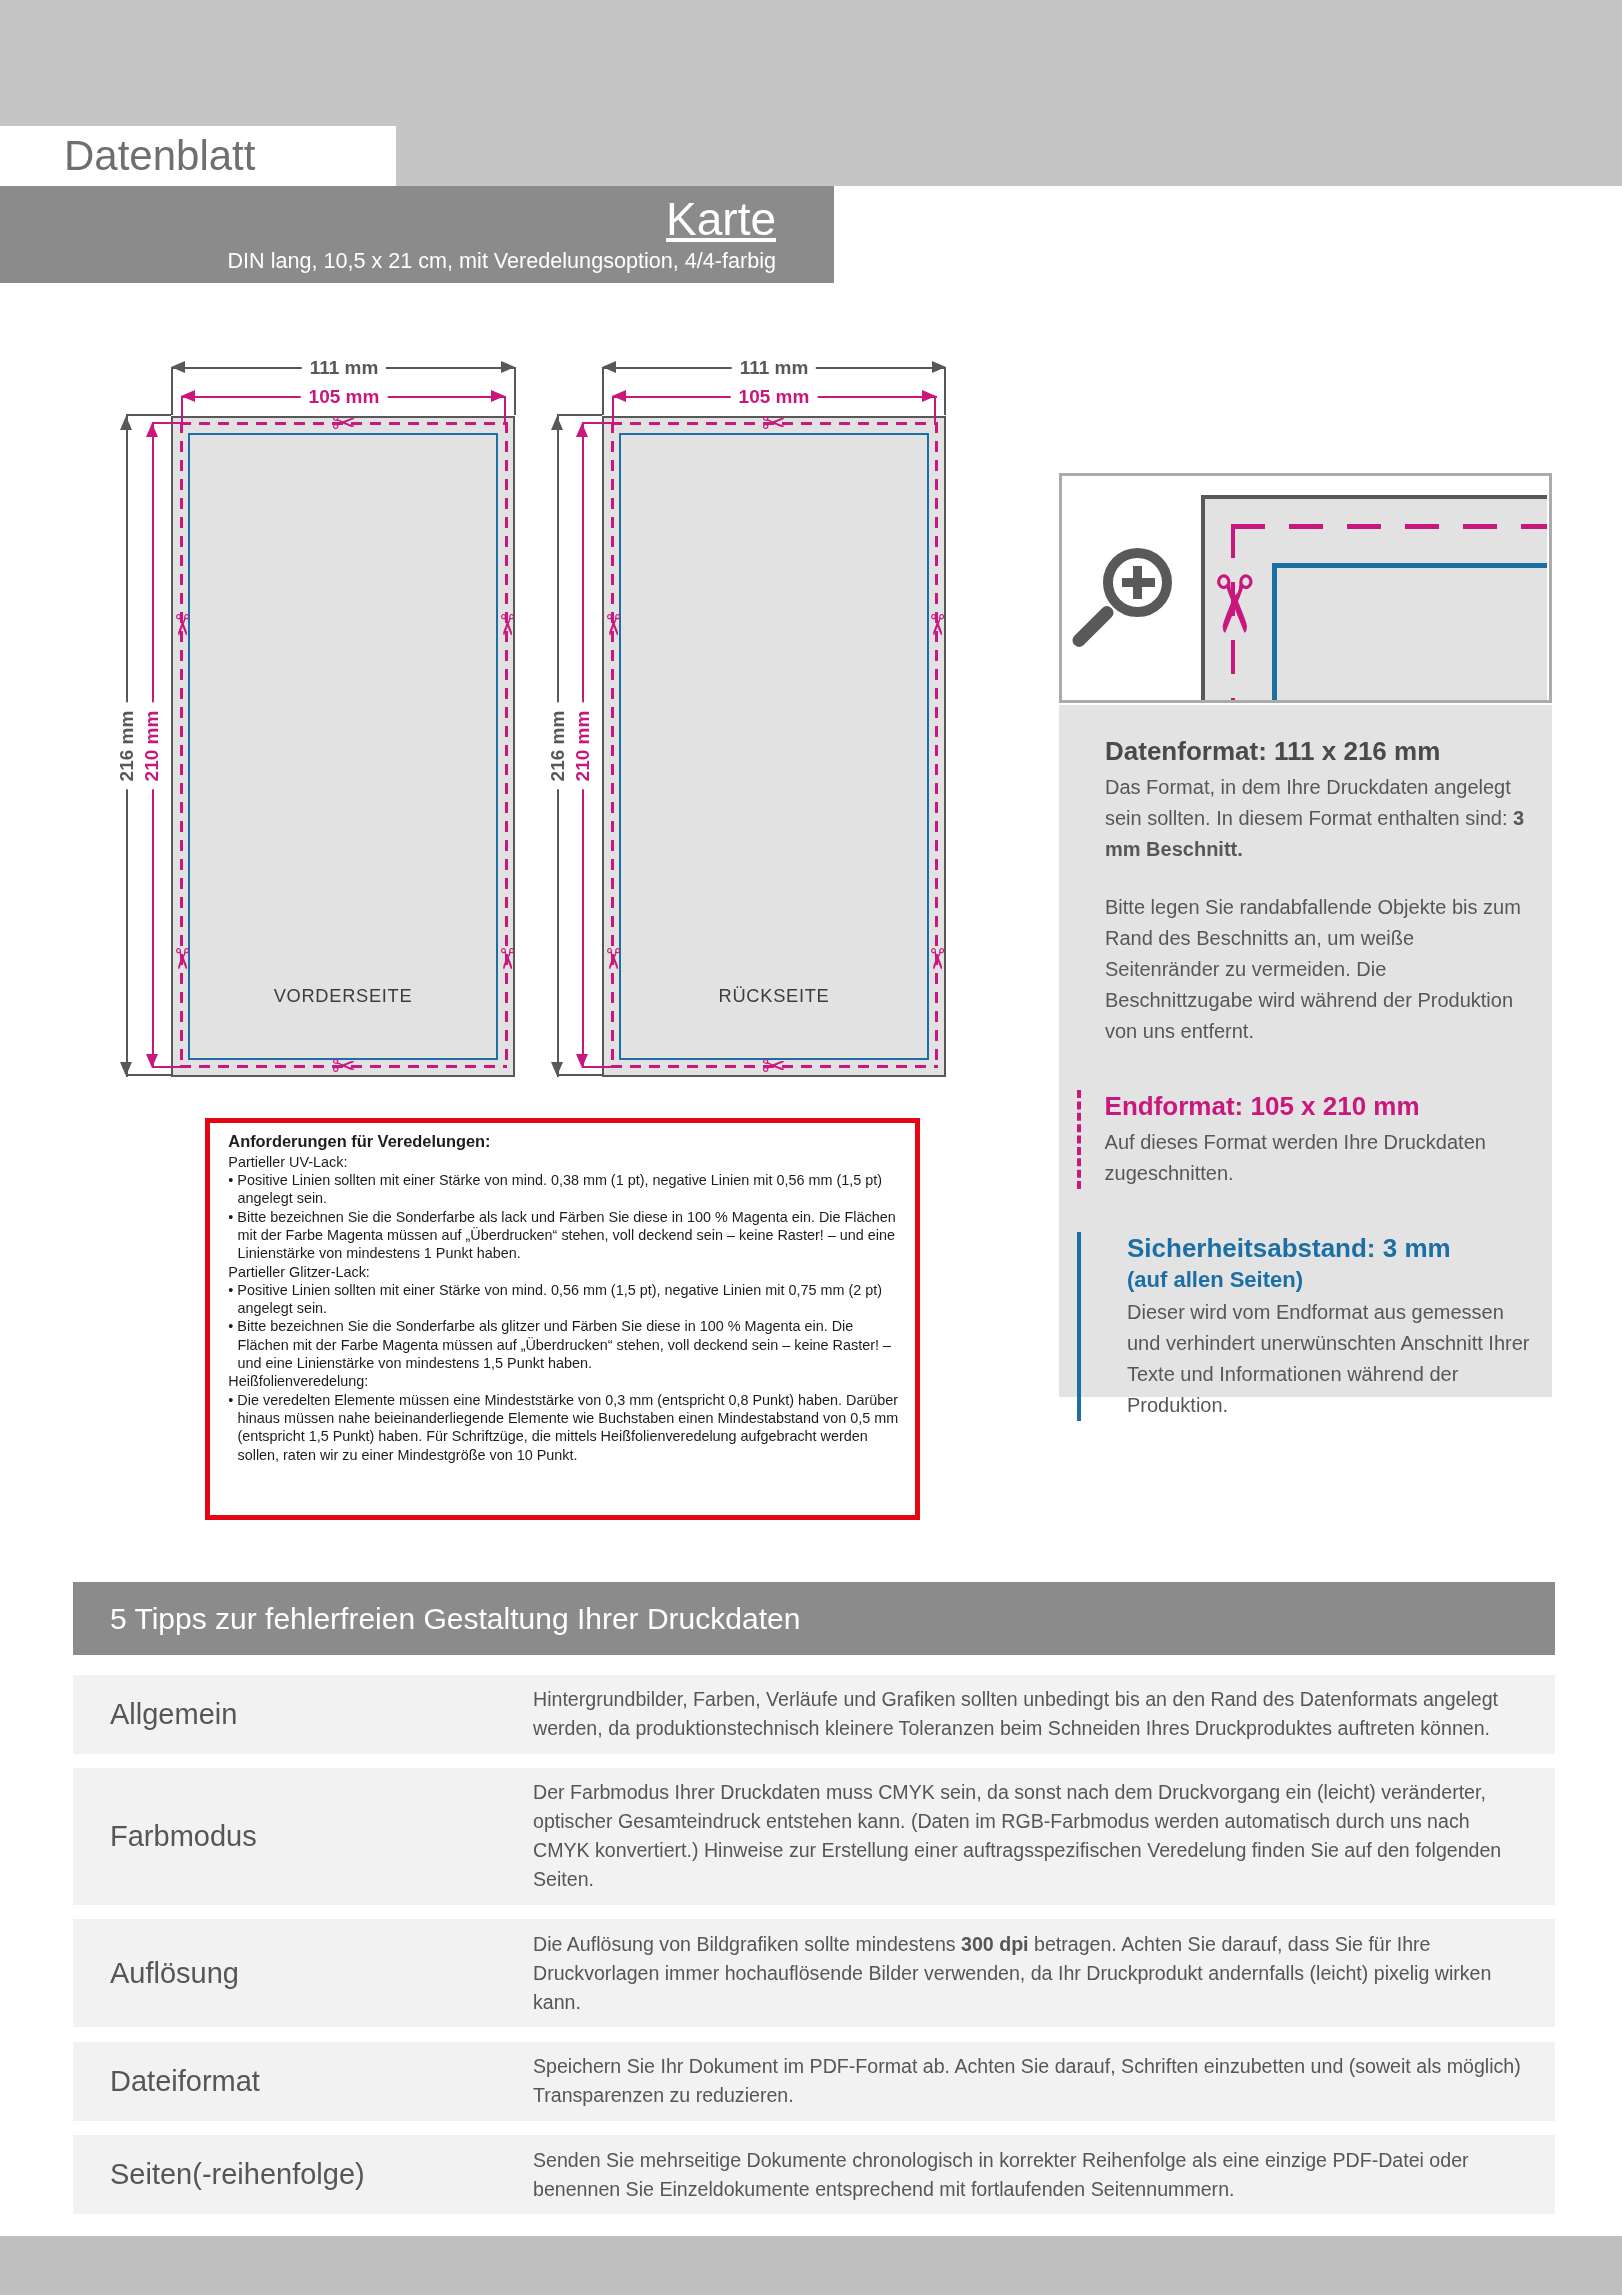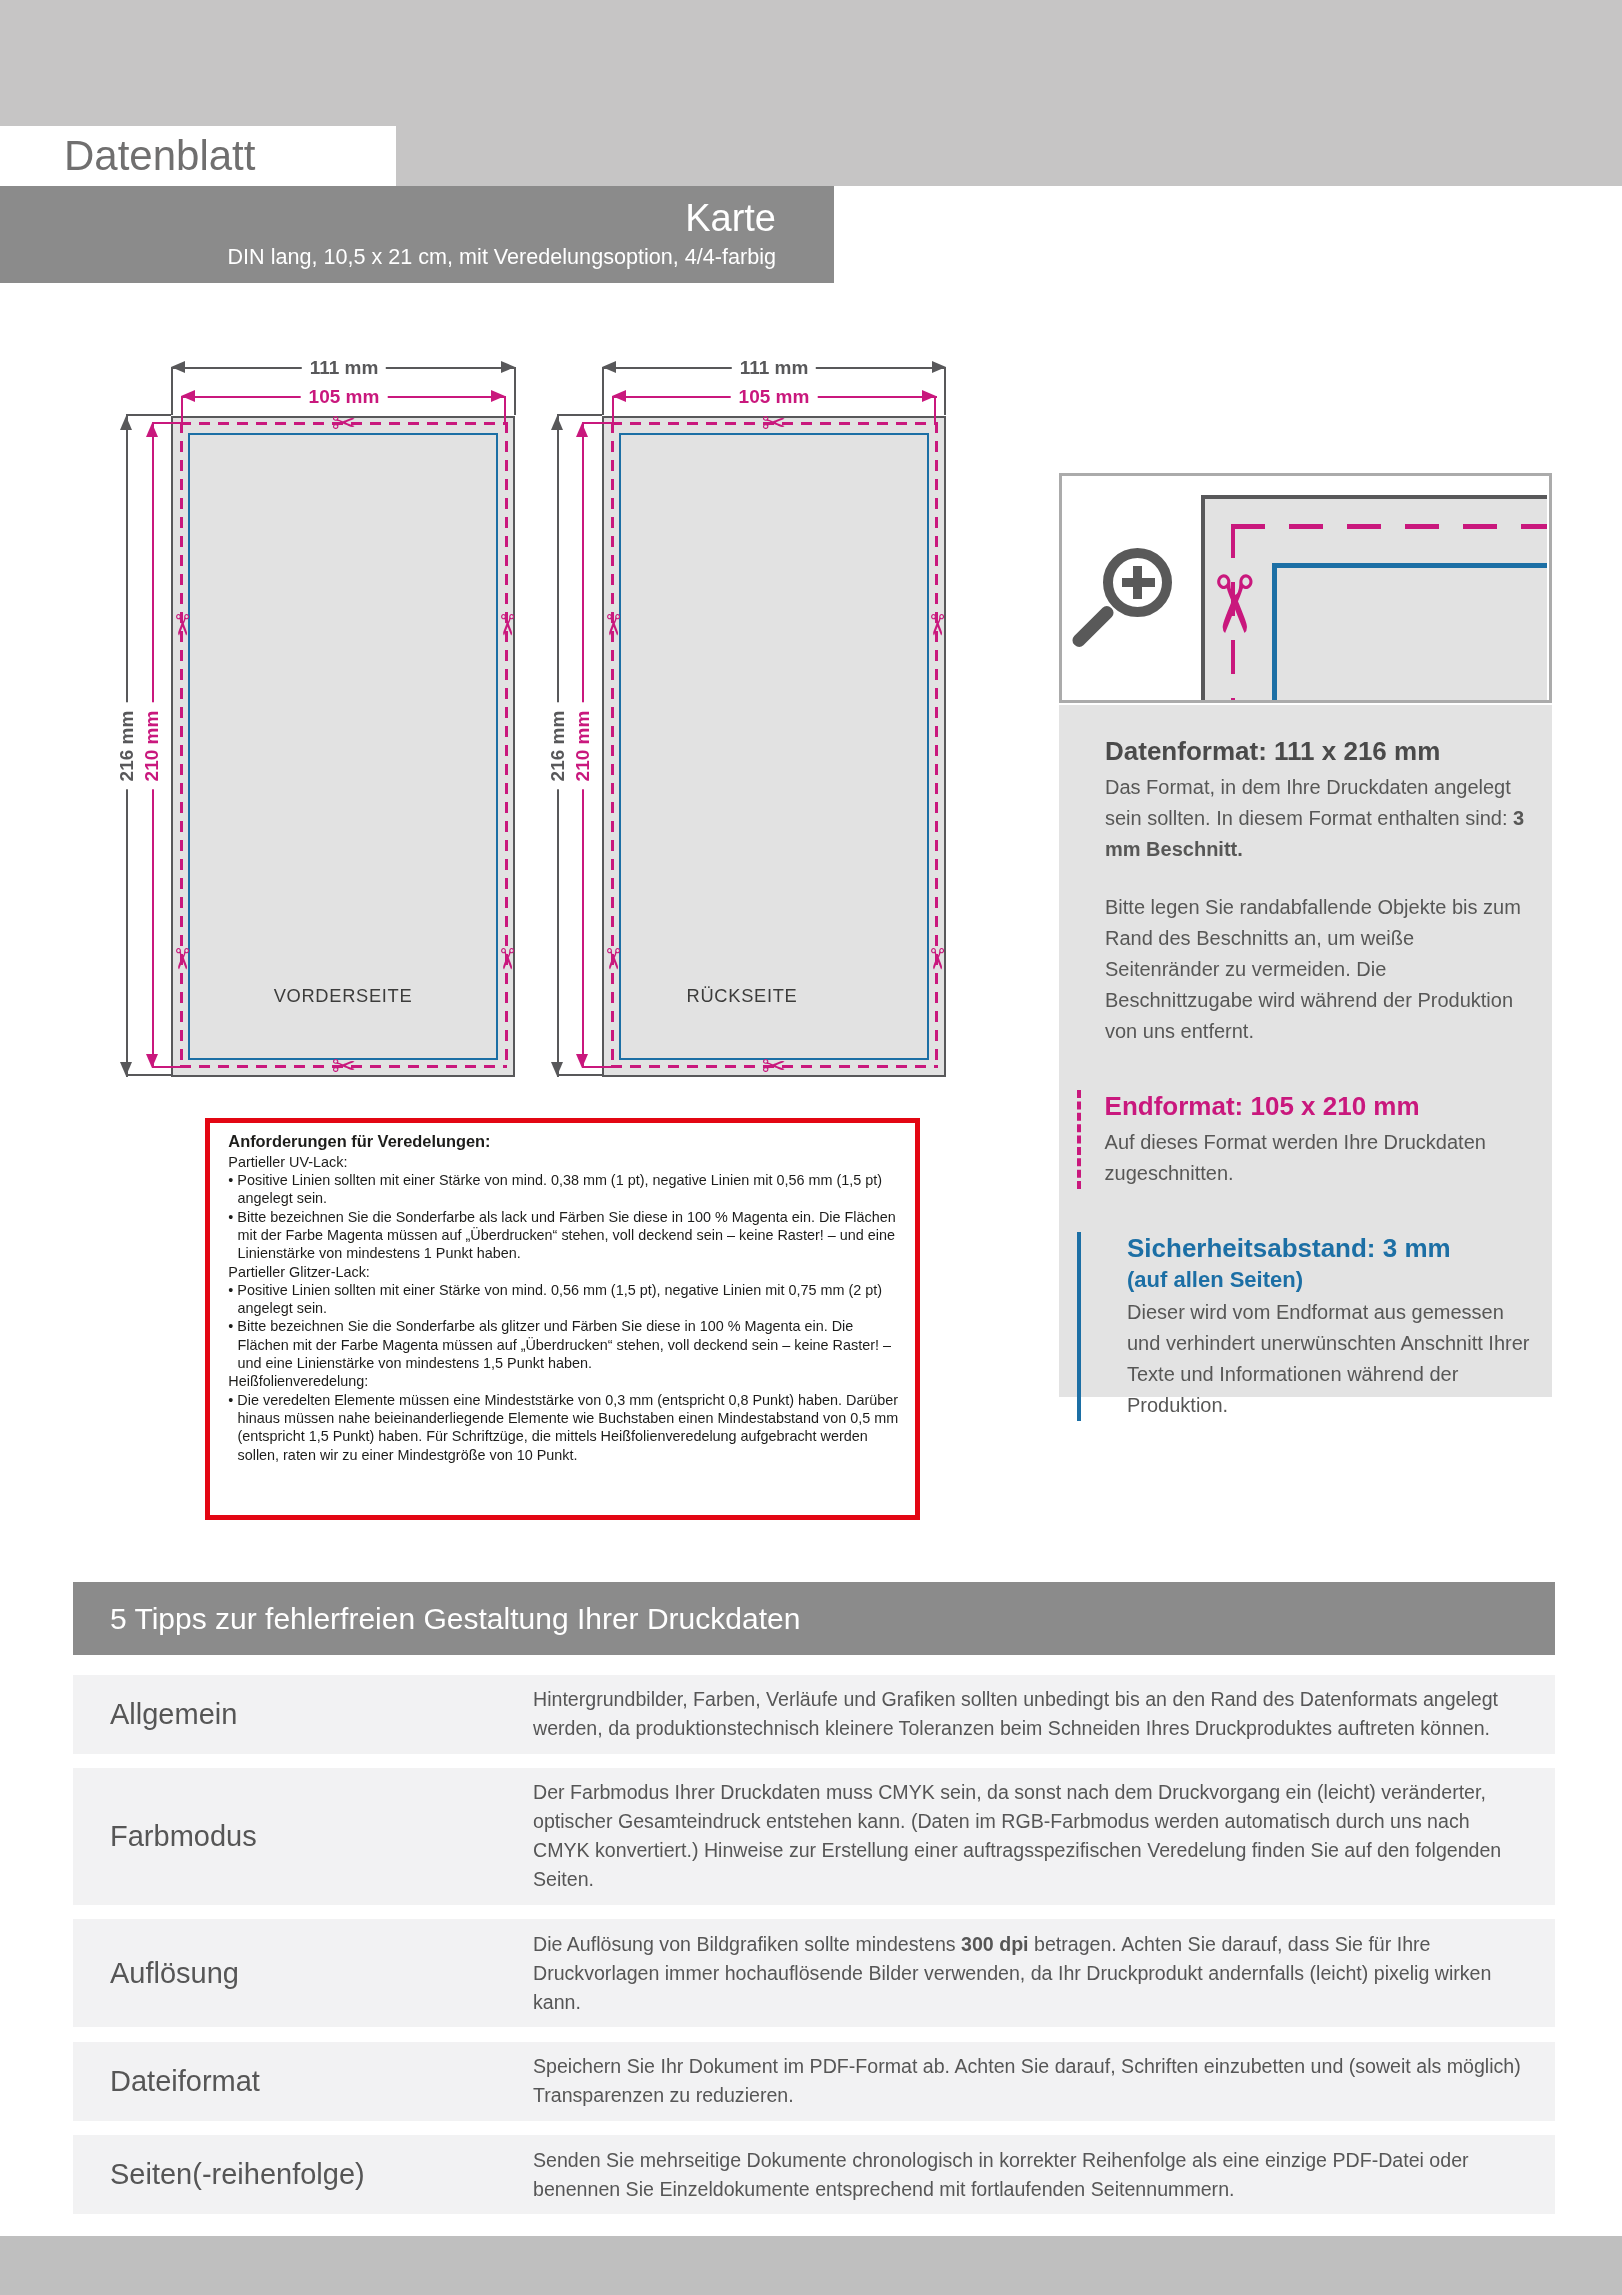--- a/index.html
+++ b/index.html
@@ -18,21 +18,21 @@
   html,body{background:#fff;}
   body{font-family:"Liberation Sans",sans-serif;color:var(--text);}
   .page{position:relative;width:1623px;height:2295px;background:#fff;overflow:hidden;}
 
   
   .band-top{position:absolute;left:0;top:0;width:1623px;height:186px;background:var(--band-light);}
   .datenblatt-box{position:absolute;left:0;top:126px;width:396px;height:60px;background:#fff;
     font-size:42px;color:#706f6f;line-height:60px;padding-left:64px;}
   .band-dark{position:absolute;left:0;top:186px;width:834px;height:97px;background:var(--band-dark);
     display:flex;flex-direction:column;align-items:flex-end;justify-content:center;padding-right:58px;color:#fff;}
-  .band-dark .product{font-size:38px;line-height:1.05;}
+  .band-dark .product{font-size:46px;line-height:1.05;text-decoration:underline;}
   .band-dark .subtitle{font-size:21.6px;margin-top:5.2px;}
 
   
   .line-h{position:absolute;height:2px;}
   .line-v{position:absolute;width:2px;}
   .c-gray{background:var(--dark);color:var(--dark);}
   .c-mag{background:var(--magenta);color:var(--magenta);}
   .ah{position:absolute;width:0;height:0;border-style:solid;background:none!important;}
   .ah-left{border-width:6.5px 14.4px 6.5px 0;border-color:transparent currentColor transparent transparent;}
   .ah-right{border-width:6.5px 0 6.5px 14.4px;border-color:transparent transparent transparent currentColor;}
@@ -157,21 +157,21 @@
     <span class="dim-label vert lab-mag" style="left:152px;top:746px;">210 mm</span>
   </div>
 
   <div>
     <div class="bleed" style="left:602px;"></div>
     <div class="dash-h" style="left:611px;top:422px;width:327px;"></div>
     <div class="dash-h" style="left:611px;top:1065px;width:327px;"></div>
     <div class="dash-v" style="left:611px;top:422px;height:645px;"></div>
     <div class="dash-v" style="left:935px;top:422px;height:645px;"></div>
     <div class="safe" style="left:619px;"></div>
-    <div class="side-label" style="left:570px;">RÜCKSEITE</div>
+    <div class="side-label" style="left:602px;">RÜCKSEITE</div>
 
     <span class="scissors" style="left:774px;top:423px;">✂</span>
     <span class="scissors" style="left:774px;top:1066px;">✂</span>
     <span class="scissors vert" style="left:612px;top:625px;">✂</span>
     <span class="scissors vert" style="left:612px;top:959px;">✂</span>
     <span class="scissors vert" style="left:936px;top:625px;">✂</span>
     <span class="scissors vert" style="left:936px;top:959px;">✂</span>
 
     <div class="line-h c-gray" style="left:602px;top:367px;width:344px;"></div>
     <div class="ah ah-left c-gray" style="left:602px;top:361px;"></div>

